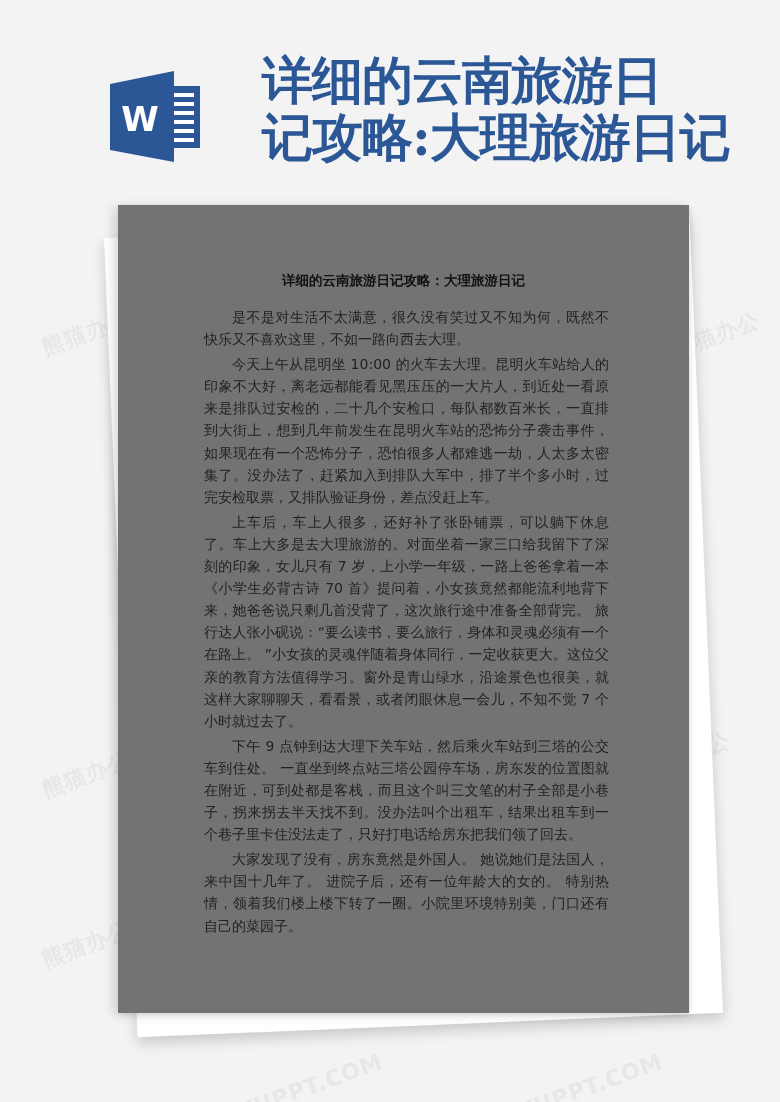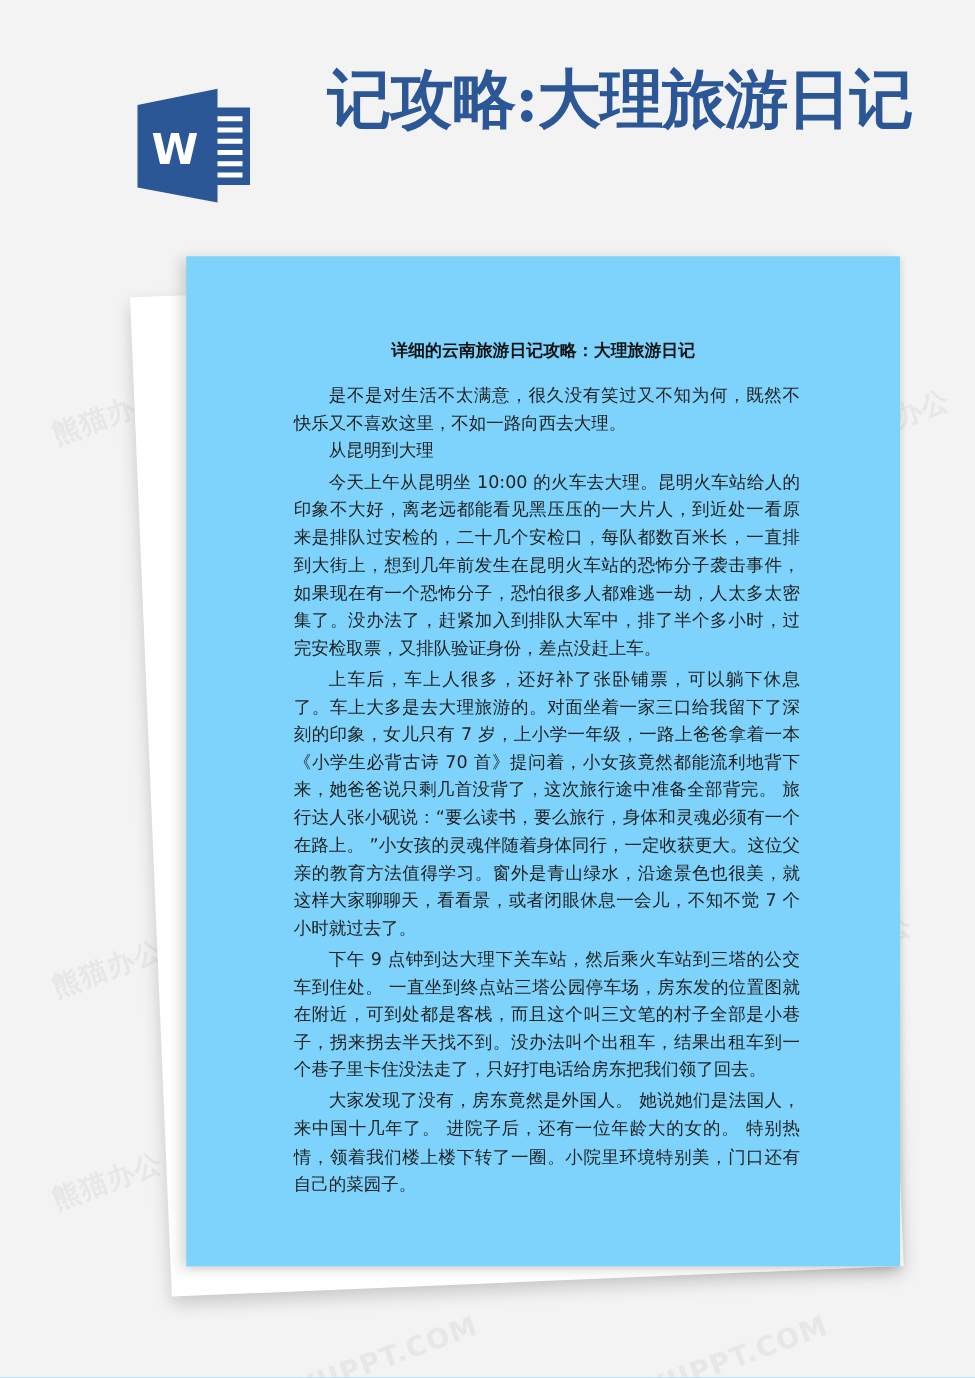--- a/index.html
+++ b/index.html
@@ -18,23 +18,22 @@
     letter-spacing: -1px;
   }
   .back-sheet {
     position: absolute; left: 104px; top: 238px; width: 586px; height: 800px;
     background: #fff;
     transform: rotate(-2.4deg); transform-origin: 0 0;
     box-shadow: 0 6px 14px rgba(0,0,0,0.18);
   }
   .page {
     position: absolute; left: 118px; top: 205px; width: 571px; height: 808px;
-    background: #7dd3fc;
+    background: #737373;
     box-shadow: -4px 2px 10px rgba(0,0,0,0.16), 2px 2px 4px rgba(0,0,0,0.06);
-    margin-left: 31px;
   }
   .doc-title {
     position: absolute; left: 0; top: 67px; width: 100%; text-align: center;
     font-size: 13.5px; font-weight: bold; color: #111;
   }
   .doc-body {
     position: absolute; left: 86px; top: 101px; width: 405px;
     font-size: 14px; line-height: 22.1px; color: #222;
     text-align: justify;
   }
@@ -55,39 +54,39 @@
     <rect x="50" y="25" width="36" height="4" fill="#fff"></rect>
     <rect x="50" y="34" width="36" height="4" fill="#fff"></rect>
     <rect x="50" y="43" width="36" height="4" fill="#fff"></rect>
     <rect x="50" y="52" width="36" height="4" fill="#fff"></rect>
     <rect x="50" y="61" width="36" height="4" fill="#fff"></rect>
     <rect x="50" y="70" width="36" height="4" fill="#fff"></rect>
     <polygon points="2,16 66,3 66,94 2,82" fill="#2b5797"></polygon>
     <text x="32" y="63" text-anchor="middle" font-family="DejaVu Sans, sans-serif" font-weight="bold" font-size="34" fill="#fff">W</text>
   </svg>
   <div class="title">
+    <div>详细的云南旅游日</div>
     <div>记攻略:大理旅游日记</div>
   </div>
 </div>
 
 <div class="watermark" style="left:160px; top:262px;">TUKUPPT.COM</div>
 <div class="watermark" style="left:40px; top:318px;">熊猫办公</div>
 <div class="watermark" style="left:670px; top:320px;">熊猫办公</div>
 <div class="watermark" style="left:130px; top:712px;">TUKUPPT.COM</div>
 <div class="watermark" style="left:40px; top:760px;">熊猫办公</div>
 <div class="watermark" style="left:640px; top:740px;">熊猫办公</div>
 <div class="watermark" style="left:40px; top:930px;">熊猫办公</div>
 <div class="watermark" style="left:200px; top:1080px;">TUKUPPT.COM</div>
 <div class="watermark" style="left:480px; top:1080px;">TUKUPPT.COM</div>
 
 <div class="back-sheet"></div>
 
 <div class="page">
   <div class="doc-title">详细的云南旅游日记攻略：大理旅游日记</div>
   <div class="doc-body">
     <p>是不是对生活不太满意，很久没有笑过又不知为何，既然不快乐又不喜欢这里，不如一路向西去大理。</p>
-    <p>从昆明到大理</p>
     <p class="gap">今天上午从昆明坐  10:00  的火车去大理。昆明火车站给人的印象不大好，离老远都能看见黑压压的一大片人，到近处一看原来是排队过安检的，二十几个安检口，每队都数百米长，一直排到大街上，想到几年前发生在昆明火车站的恐怖分子袭击事件，如果现在有一个恐怖分子，恐怕很多人都难逃一劫，人太多太密集了。没办法了，赶紧加入到排队大军中，排了半个多小时，过完安检取票，又排队验证身份，差点没赶上车。</p>
     <p class="gap">上车后，车上人很多，还好补了张卧铺票，可以躺下休息了。车上大多是去大理旅游的。对面坐着一家三口给我留下了深刻的印象，女儿只有  7  岁，上小学一年级，一路上爸爸拿着一本《小学生必背古诗 70 首》提问着，小女孩竟然都能流利地背下来，她爸爸说只剩几首没背了，这次旅行途中准备全部背完。 旅行达人张小砚说：“要么读书，要么旅行，身体和灵魂必须有一个在路上。 ”小女孩的灵魂伴随着身体同行，一定收获更大。这位父亲的教育方法值得学习。窗外是青山绿水，沿途景色也很美，就这样大家聊聊天，看看景，或者闭眼休息一会儿，不知不觉 7 个小时就过去了。</p>
     <p class="gap">下午  9  点钟到达大理下关车站，然后乘火车站到三塔的公交车到住处。 一直坐到终点站三塔公园停车场，房东发的位置图就在附近，可到处都是客栈，而且这个叫三文笔的村子全部是小巷子，拐来拐去半天找不到。没办法叫个出租车，结果出租车到一个巷子里卡住没法走了，只好打电话给房东把我们领了回去。</p>
     <p class="gap">大家发现了没有，房东竟然是外国人。 她说她们是法国人，来中国十几年了。  进院子后，还有一位年龄大的女的。 特别热情，领着我们楼上楼下转了一圈。小院里环境特别美，门口还有自己的菜园子。</p>
   </div>
 </div>
 
 </body></html>

